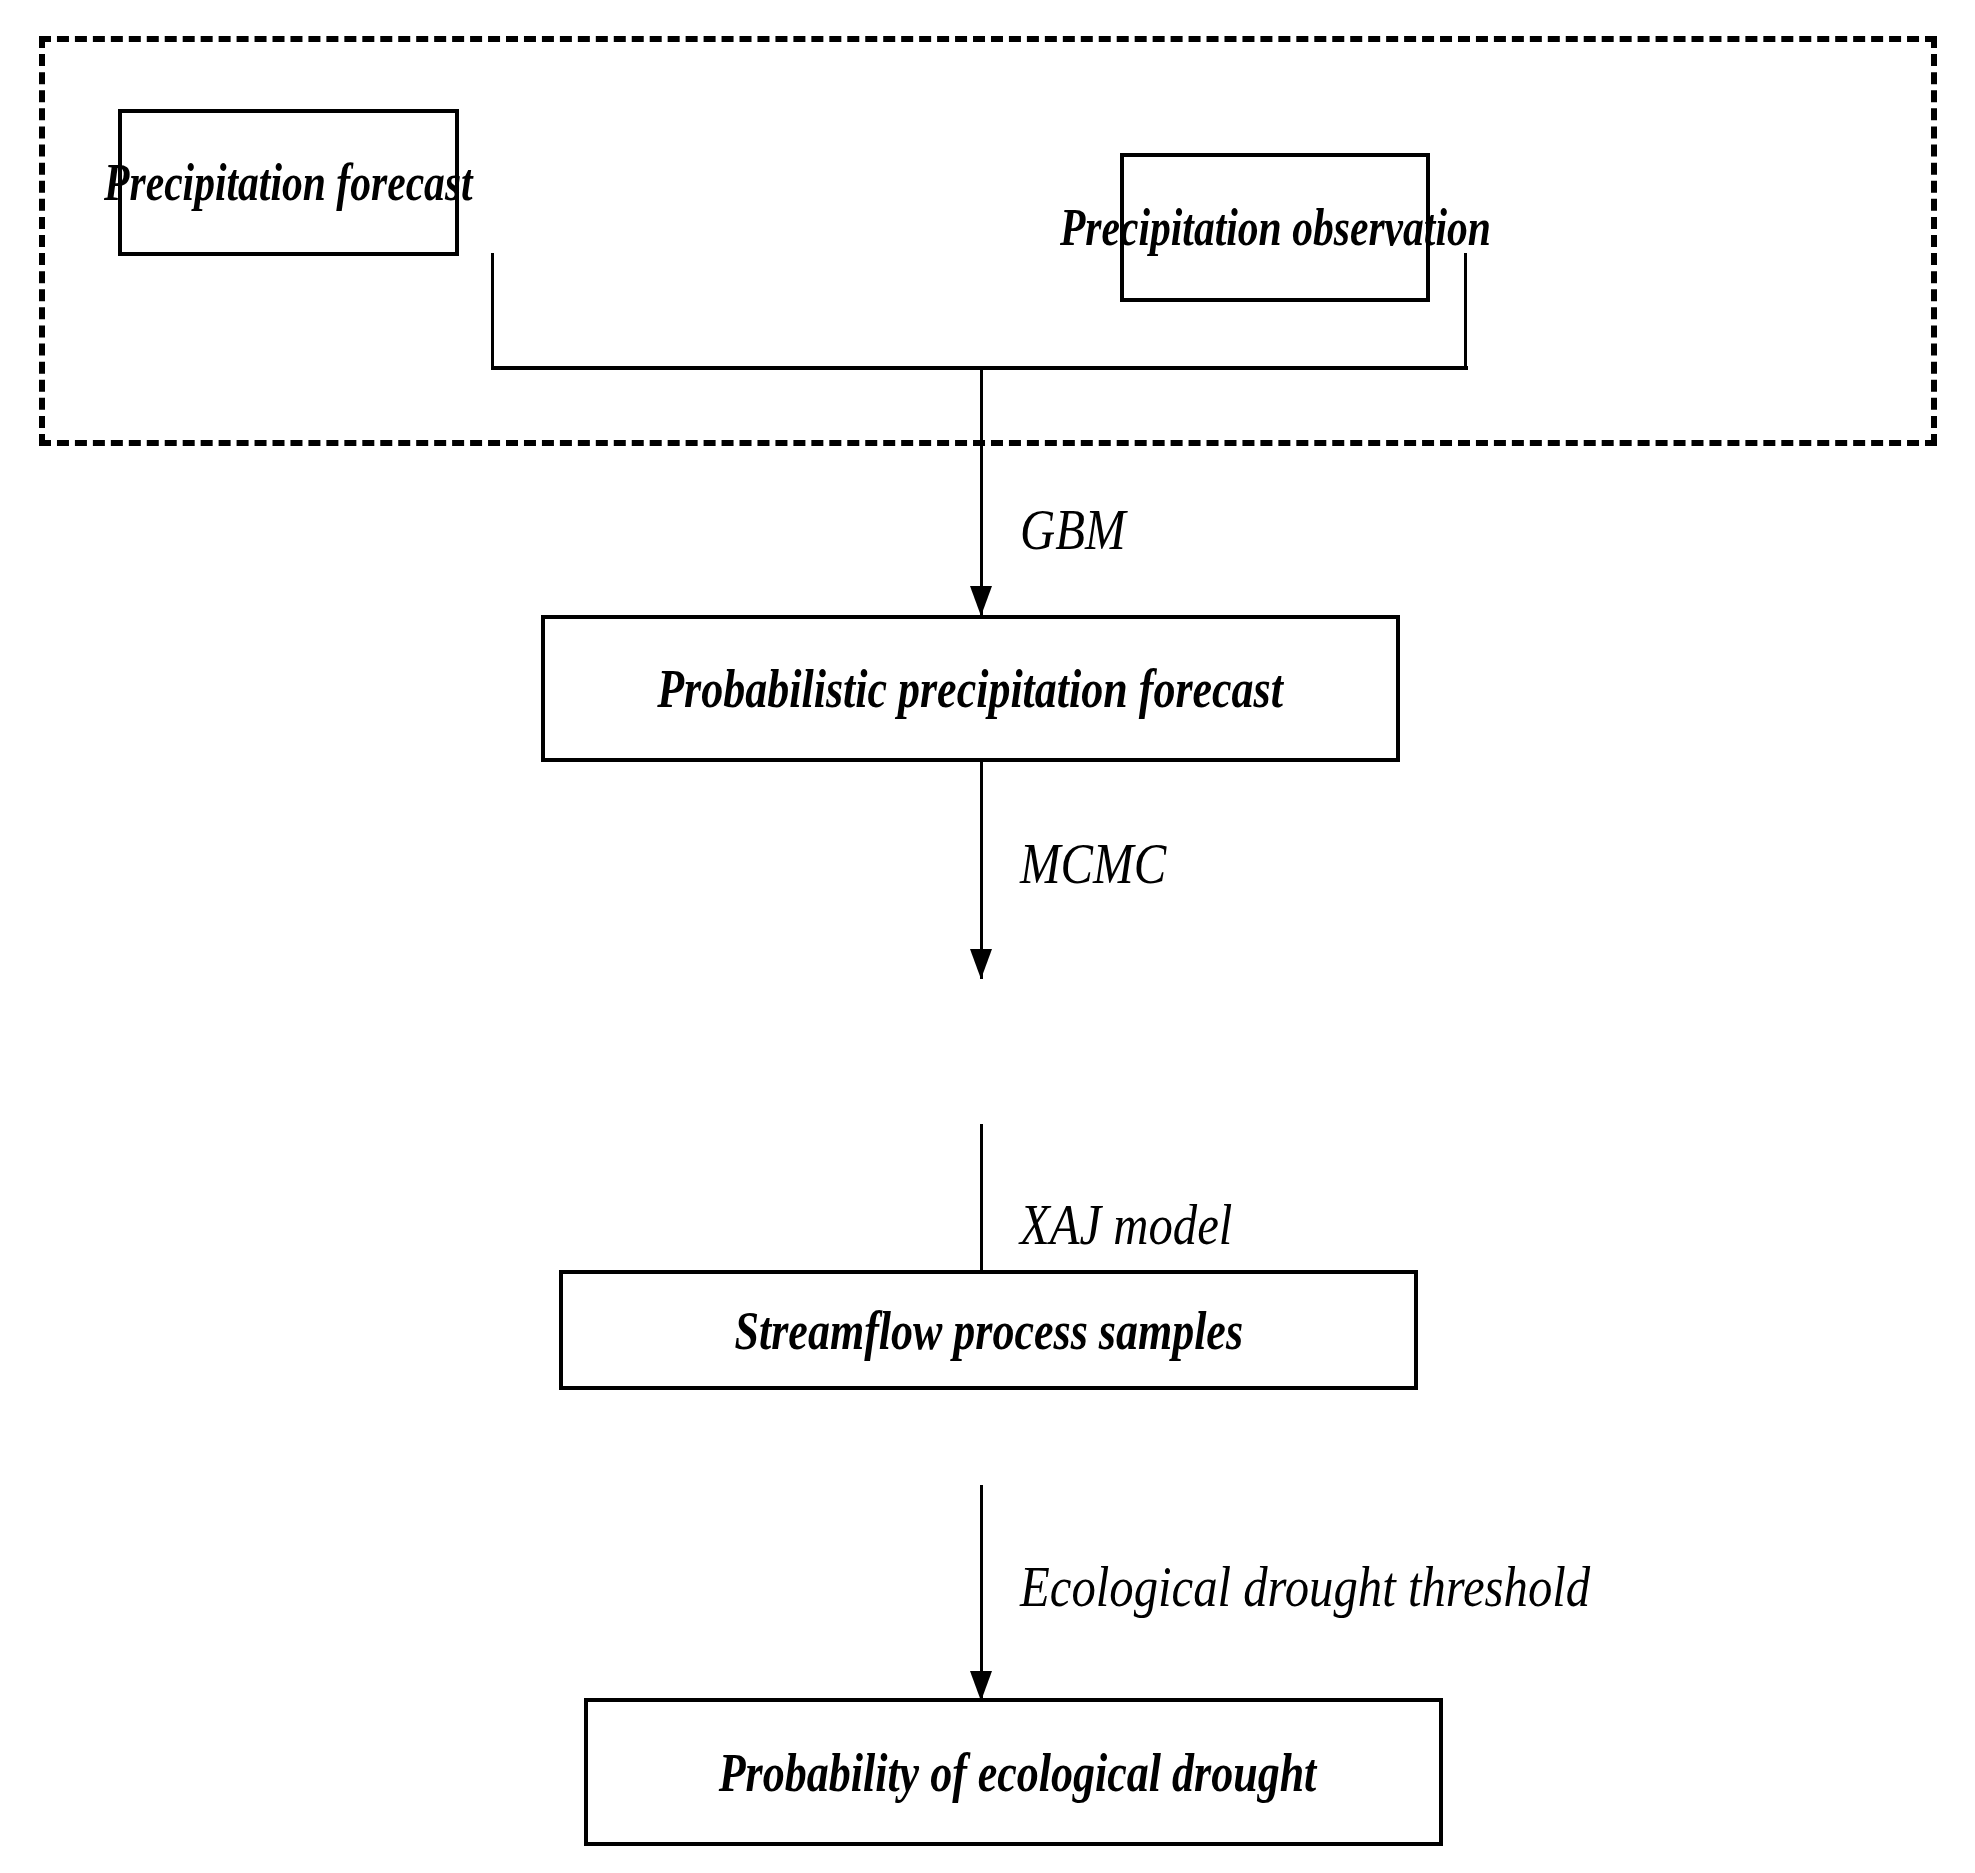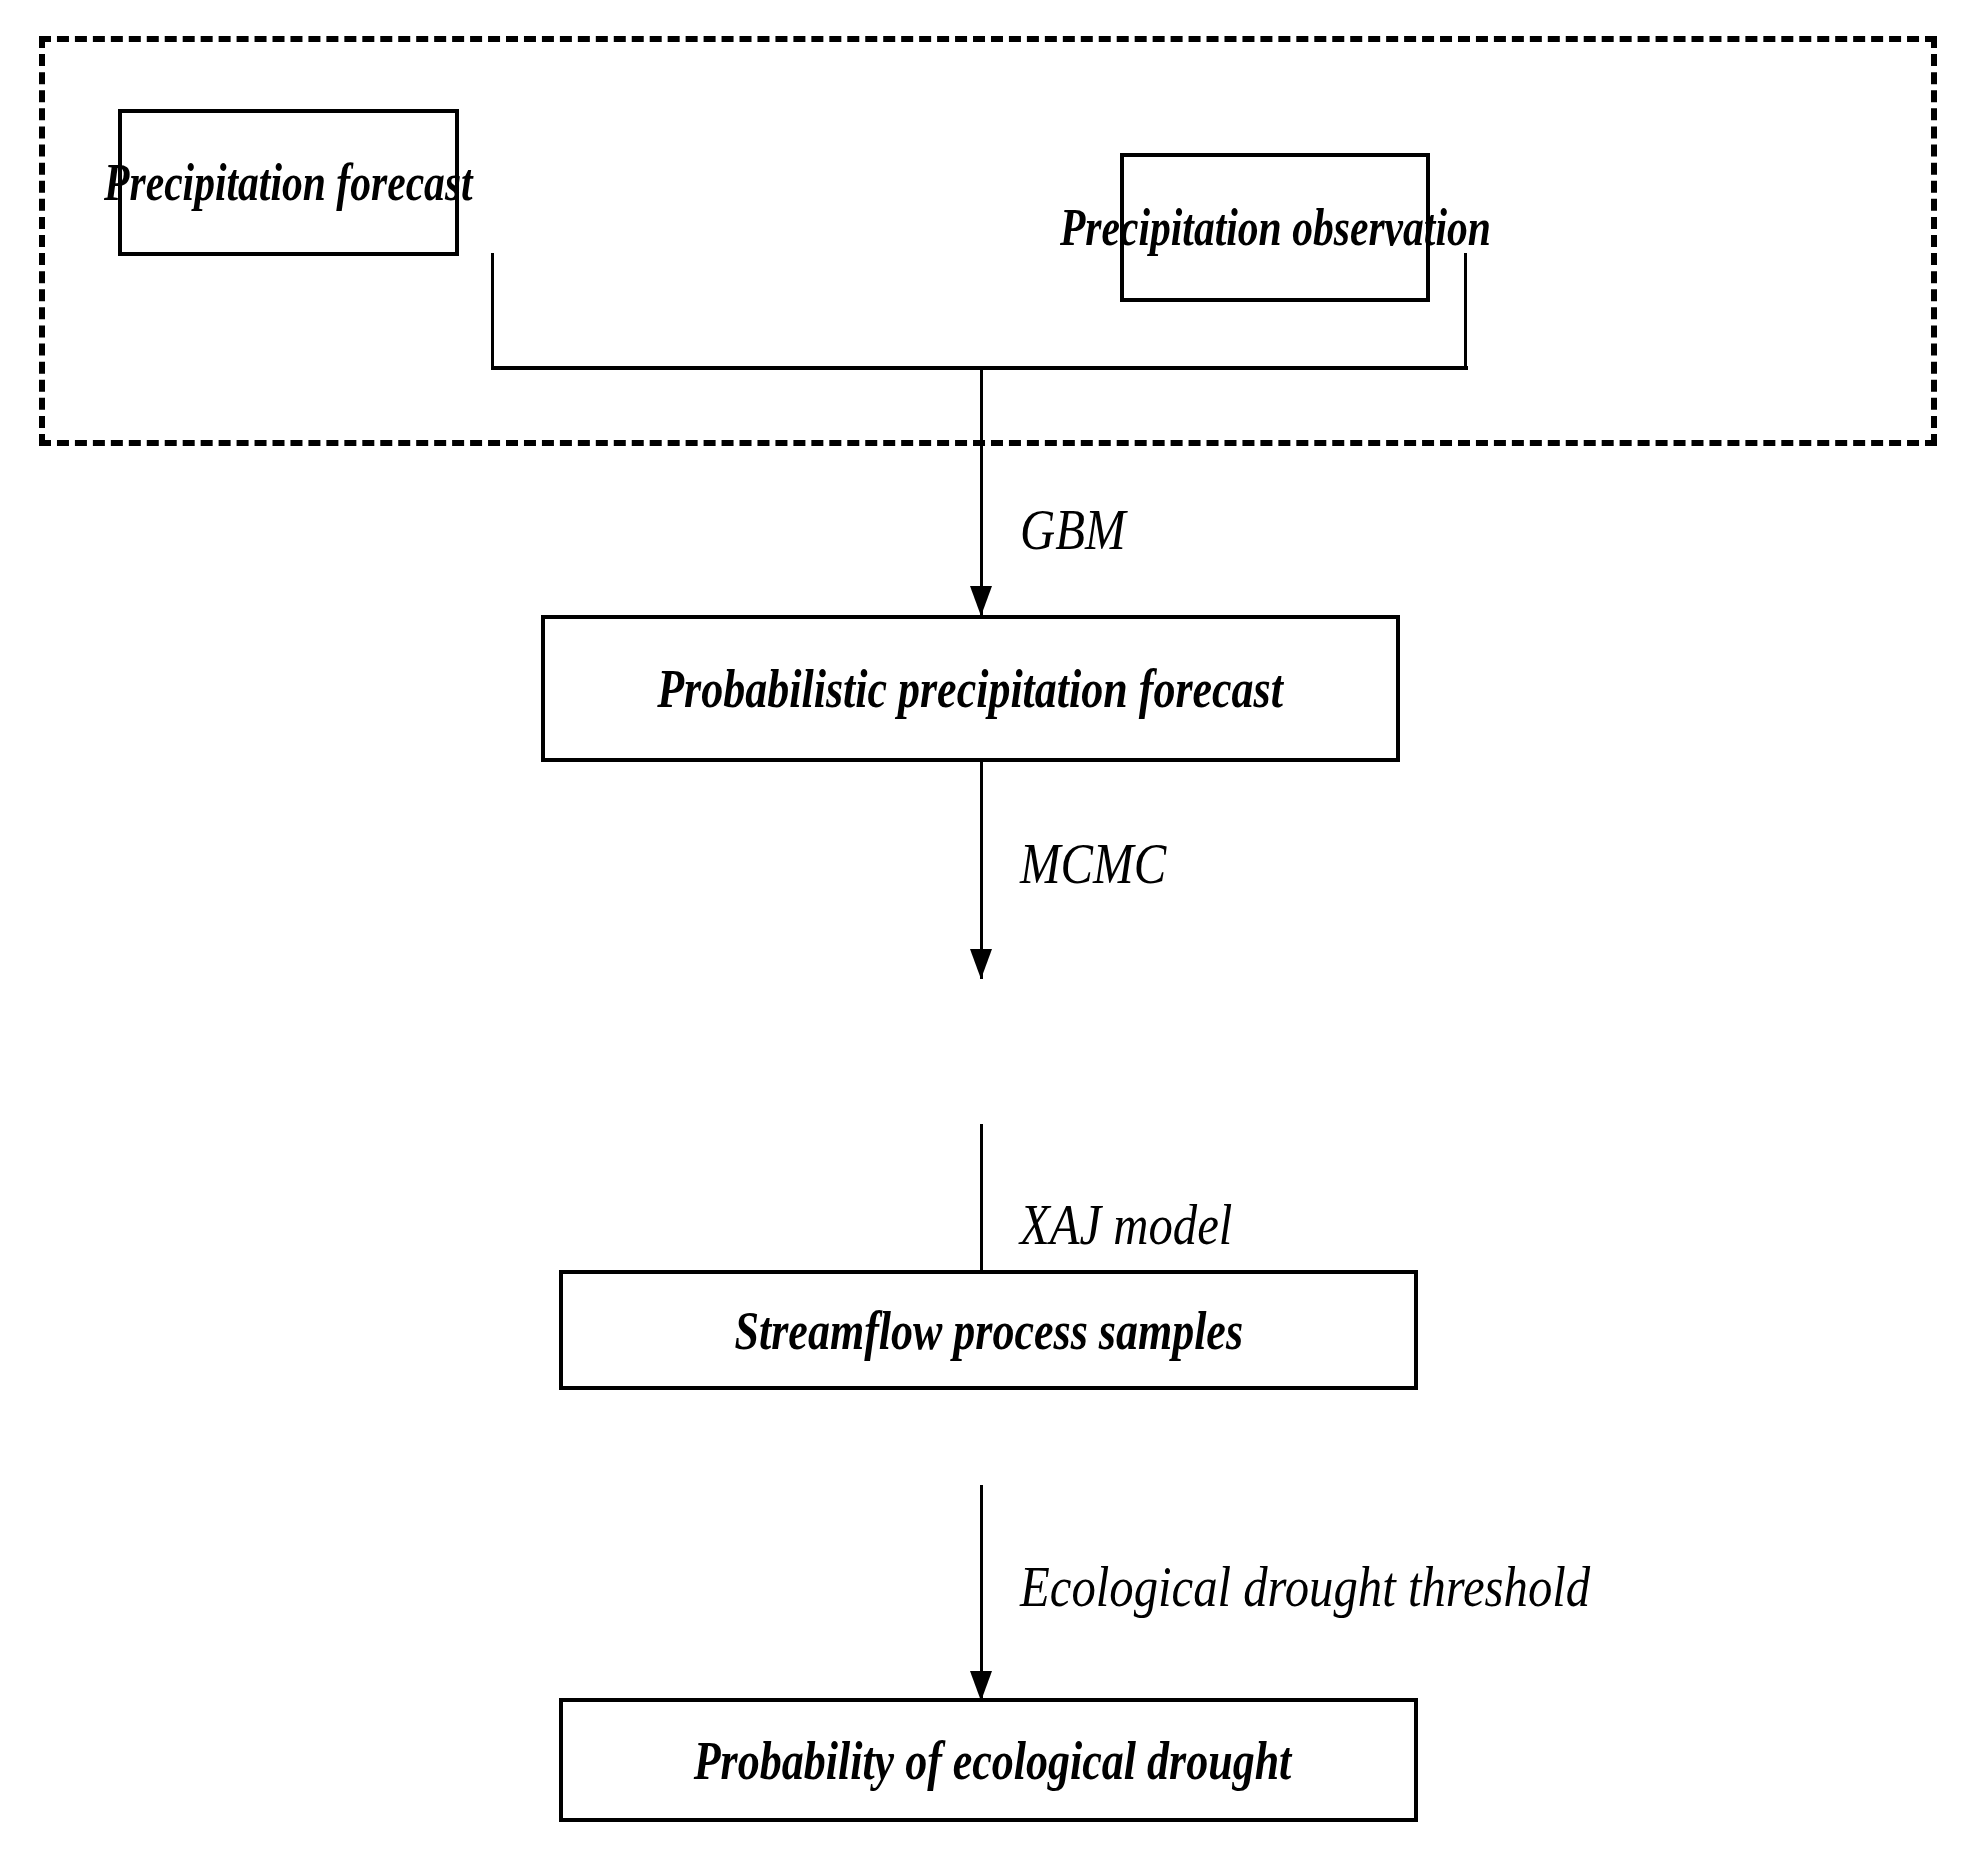--- a/index.html
+++ b/index.html
@@ -51,21 +51,21 @@
   }
 
   
   #box-precip-forecast  { left: 118px;  top: 109px; width: 341px;  height: 147px; }
   #box-precip-observ    { left: 1120px; top: 107px; width: 310px;  height: 149px; margin-top: 46px; }
 
   
   #box-prob-forecast    { left: 541px;  top: 615px;  width: 859px; height: 147px; }
   #box-precip-samples   { left: 559px;  top: 976px; width: 859px; height: 147px; }
   #box-streamflow       { left: 559px;  top: 1270px; width: 859px; height: 120px; }
-  #box-prob-drought     { left: 559px;  top: 1698px; width: 859px; height: 124px; padding-left: 8px; }
+  #box-prob-drought     { left: 584px;  top: 1698px; width: 859px; height: 148px; padding-left: 8px; }
 
   #box-precip-forecast .node-label  { font-size: 52px; }
   #box-precip-observ .node-label    { font-size: 52px; }
   #box-prob-forecast .node-label    { font-size: 55px; }
   #box-precip-samples .node-label   { font-size: 55px; }
   #box-streamflow .node-label       { font-size: 55px; }
   #box-prob-drought .node-label     { font-size: 55px; }
 
   
   .v-line {

